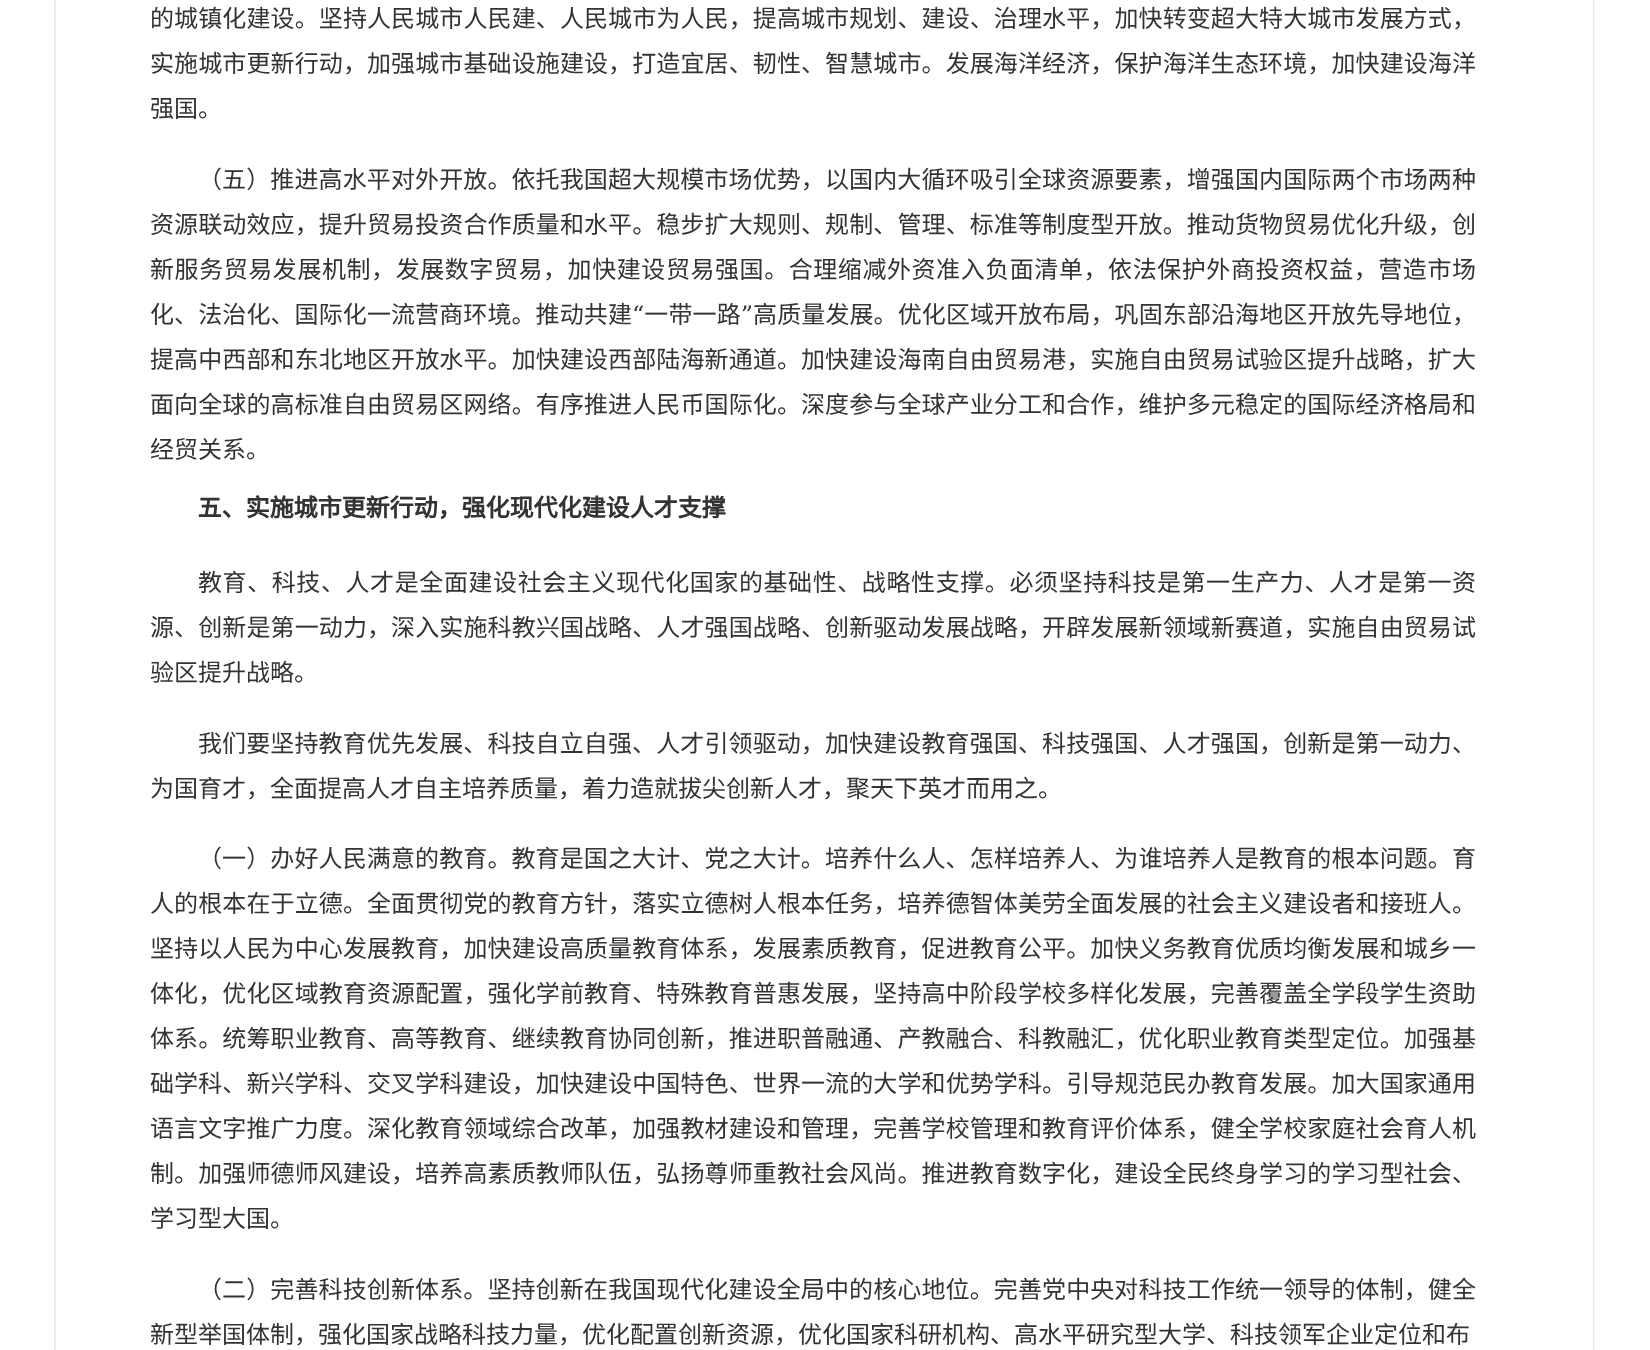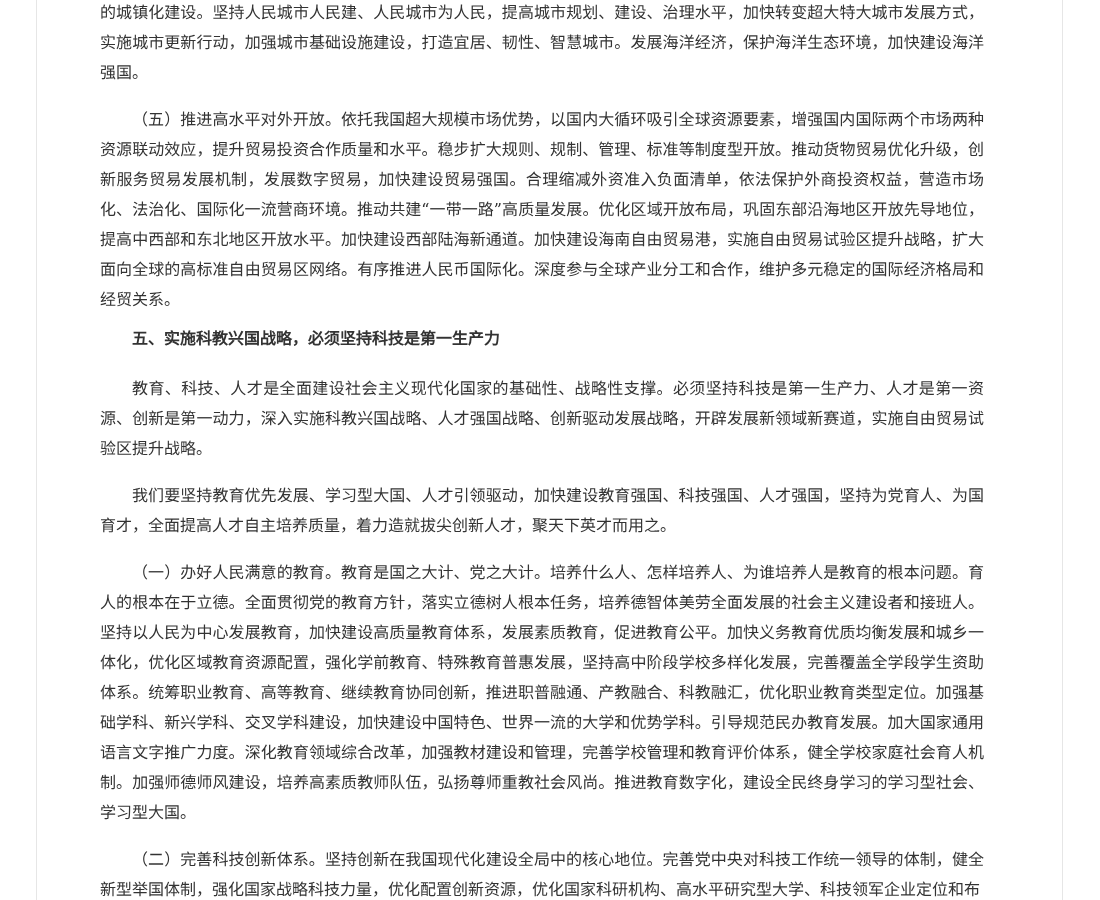--- a/index.html
+++ b/index.html
@@ -53,19 +53,19 @@
     text-indent:2em;
   }
 </style>
 </head>
 <body>
 
 <main class="page-frame">
   <article class="article-body" id="article-body">
       <p class="continuation">的城镇化建设。坚持人民城市人民建、人民城市为人民，提高城市规划、建设、治理水平，加快转变超大特大城市发展方式，实施城市更新行动，加强城市基础设施建设，打造宜居、韧性、智慧城市。发展海洋经济，保护海洋生态环境，加快建设海洋强国。</p>
       <p>（五）推进高水平对外开放。依托我国超大规模市场优势，以国内大循环吸引全球资源要素，增强国内国际两个市场两种资源联动效应，提升贸易投资合作质量和水平。稳步扩大规则、规制、管理、标准等制度型开放。推动货物贸易优化升级，创新服务贸易发展机制，发展数字贸易，加快建设贸易强国。合理缩减外资准入负面清单，依法保护外商投资权益，营造市场化、法治化、国际化一流营商环境。推动共建“一带一路”高质量发展。优化区域开放布局，巩固东部沿海地区开放先导地位，提高中西部和东北地区开放水平。加快建设西部陆海新通道。加快建设海南自由贸易港，实施自由贸易试验区提升战略，扩大面向全球的高标准自由贸易区网络。有序推进人民币国际化。深度参与全球产业分工和合作，维护多元稳定的国际经济格局和经贸关系。</p>
-      <h3>五、实施科教兴国战略，必须坚持科技是第一生产力</h3>
+      <h3>五、实施城市更新行动，强化现代化建设人才支撑</h3>
       <p>教育、科技、人才是全面建设社会主义现代化国家的基础性、战略性支撑。必须坚持科技是第一生产力、人才是第一资源、创新是第一动力，深入实施科教兴国战略、人才强国战略、创新驱动发展战略，开辟发展新领域新赛道，实施自由贸易试验区提升战略。</p>
-      <p>我们要坚持教育优先发展、学习型大国、人才引领驱动，加快建设教育强国、科技强国、人才强国，坚持为党育人、为国育才，全面提高人才自主培养质量，着力造就拔尖创新人才，聚天下英才而用之。</p>
+      <p>我们要坚持教育优先发展、科技自立自强、人才引领驱动，加快建设教育强国、科技强国、人才强国，创新是第一动力、为国育才，全面提高人才自主培养质量，着力造就拔尖创新人才，聚天下英才而用之。</p>
       <p>（一）办好人民满意的教育。教育是国之大计、党之大计。培养什么人、怎样培养人、为谁培养人是教育的根本问题。育人的根本在于立德。全面贯彻党的教育方针，落实立德树人根本任务，培养德智体美劳全面发展的社会主义建设者和接班人。坚持以人民为中心发展教育，加快建设高质量教育体系，发展素质教育，促进教育公平。加快义务教育优质均衡发展和城乡一体化，优化区域教育资源配置，强化学前教育、特殊教育普惠发展，坚持高中阶段学校多样化发展，完善覆盖全学段学生资助体系。统筹职业教育、高等教育、继续教育协同创新，推进职普融通、产教融合、科教融汇，优化职业教育类型定位。加强基础学科、新兴学科、交叉学科建设，加快建设中国特色、世界一流的大学和优势学科。引导规范民办教育发展。加大国家通用语言文字推广力度。深化教育领域综合改革，加强教材建设和管理，完善学校管理和教育评价体系，健全学校家庭社会育人机制。加强师德师风建设，培养高素质教师队伍，弘扬尊师重教社会风尚。推进教育数字化，建设全民终身学习的学习型社会、学习型大国。</p>
       <p>（二）完善科技创新体系。坚持创新在我国现代化建设全局中的核心地位。完善党中央对科技工作统一领导的体制，健全新型举国体制，强化国家战略科技力量，优化配置创新资源，优化国家科研机构、高水平研究型大学、科技领军企业定位和布</p>
     </article>
 </main>
 
 </body></html>

